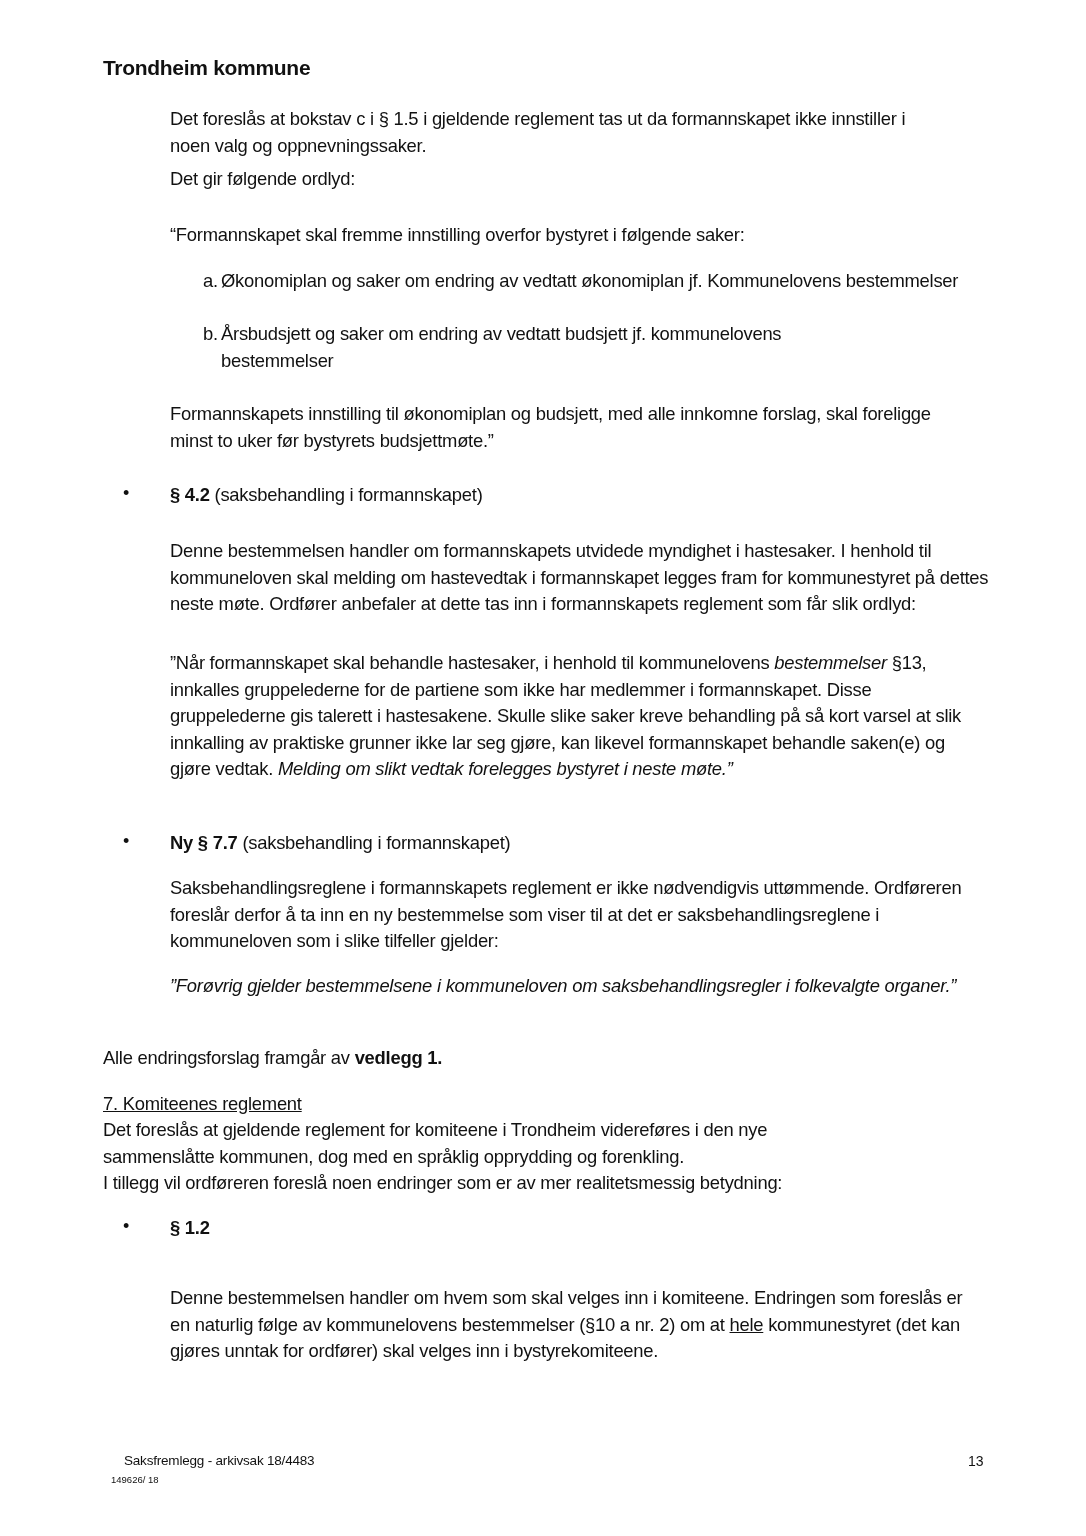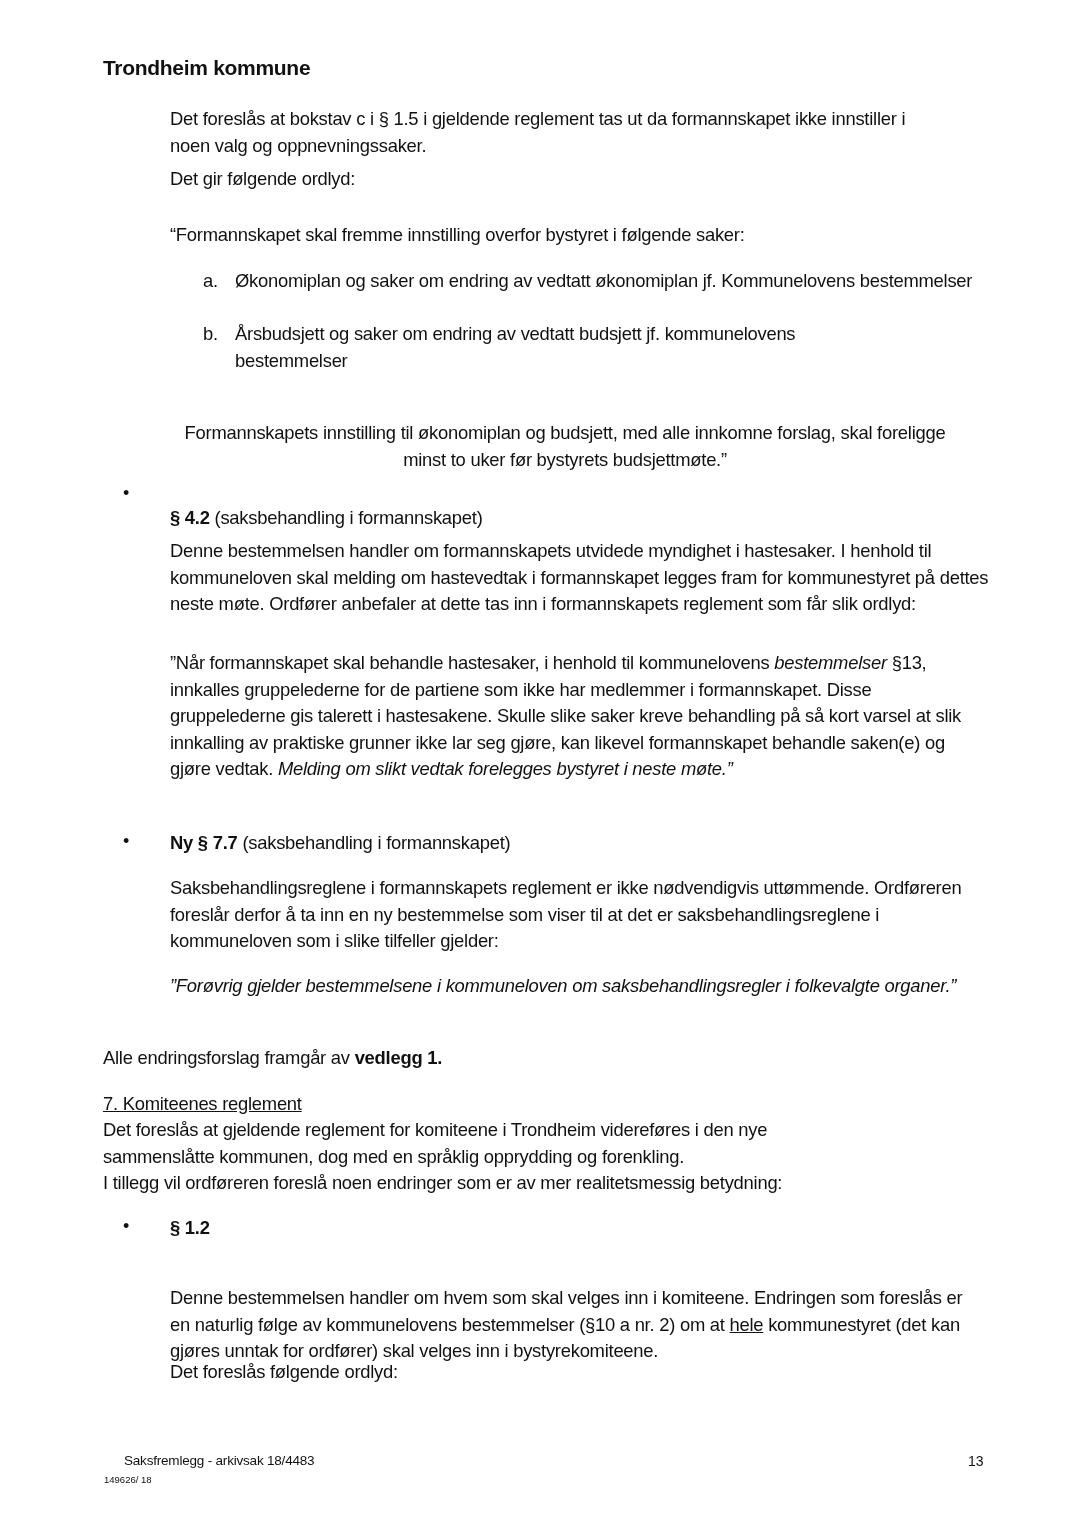--- a/index.html
+++ b/index.html
@@ -10,51 +10,51 @@
   .page { position: absolute; left: 0; top: 0; width: 1086px; height: 1132px; }
   .header {
     position: absolute; left: 103px; top: 56px;
     font-size: 21px; font-weight: bold; letter-spacing: -0.3px;
   }
   .txt { font-size: 18.4px; line-height: 26.5px; letter-spacing: -0.25px; }
   .abs { position: absolute; }
   .ind1 { left: 170px; width: 820px; }
   .ind0 { left: 103px; width: 880px; }
   .list-label { position: absolute; left: 203px; }
-  .list-body { position: absolute; left: 235px; width: 750px; }
+  .list-body { position: absolute; left: 221px; width: 750px; }
   .bullet { position: absolute; left: 123px; font-size: 18px; }
   b { font-weight: bold; }
   i { font-style: italic; }
   u { text-decoration: underline; }
   .footer-left { position: absolute; left: 103px; top: 1453px; font-size: 13.5px; letter-spacing: -0.2px; margin-left: 21px; }
-  .footer-sub { position: absolute; left: 104px; top: 1474px; font-size: 9.5px; }
+  .footer-sub { position: absolute; left: 111px; top: 1474px; font-size: 9.5px; }
   .footer-right { position: absolute; left: 968px; top: 1453px; font-size: 14px; }
 </style>
 </head>
 <body>
 
 <div class="page">
 
   <div class="header">Trondheim kommune</div>
 
   <div class="abs ind1 txt" style="top:106px; width:760px;">Det foreslås at bokstav c i § 1.5 i gjeldende reglement tas ut da formannskapet ikke innstiller i noen valg og oppnevningssaker.</div>
   <div class="abs ind1 txt" style="top:222px;">“Formannskapet skal fremme innstilling overfor bystyret i følgende saker:</div>
   <div class="abs ind1 txt" style="top:166px;">Det gir følgende ordlyd:</div>
 
   <div class="txt">
     <span class="list-label" style="top:268px;">a.</span>
     <div class="list-body" style="top:268px; width:740px;">Økonomiplan og saker om endring av vedtatt økonomiplan jf. Kommunelovens bestemmelser</div>
     <span class="list-label" style="top:321px;">b.</span>
     <div class="list-body" style="top:321px; width:650px;">Årsbudsjett og saker om endring av vedtatt budsjett jf. kommunelovens bestemmelser</div>
   </div>
 
-  <div class="abs ind1 txt" style="top:420px; width:790px;text-align:center;">Formannskapets innstilling til økonomiplan og budsjett, med alle innkomne forslag, skal foreligge minst to uker før bystyrets budsjettmøte.”</div>
+  <div class="abs ind1 txt" style="top:401px; width:790px;">Formannskapets innstilling til økonomiplan og budsjett, med alle innkomne forslag, skal foreligge minst to uker før bystyrets budsjettmøte.”</div>
 
   <span class="bullet" style="top:483px;">•</span>
-  <div class="abs ind1 txt" style="top:482px;margin-top:23px;">
+  <div class="abs ind1 txt" style="top:482px;">
     <b>§ 4.2</b><span> (saksbehandling i formannskapet)</span>
   </div>
   <div class="abs ind1 txt" style="top:538px;">Denne bestemmelsen handler om formannskapets utvidede myndighet i hastesaker. I henhold til kommuneloven skal melding om hastevedtak i formannskapet legges fram for kommunestyret på dettes neste møte. Ordfører anbefaler at dette tas inn i formannskapets reglement som får slik ordlyd:</div>
   <div class="abs ind1 txt" style="top:650px;">
     <span>”Når formannskapet skal behandle hastesaker, i henhold til kommunelovens </span><i>bestemmelser</i><span> §13, innkalles gruppelederne for de partiene som ikke har medlemmer i formannskapet. Disse gruppelederne gis talerett i hastesakene. Skulle slike saker kreve behandling på så kort varsel at slik innkalling av praktiske grunner ikke lar seg gjøre, kan likevel formannskapet behandle saken(e) og gjøre vedtak. </span><i>Melding om slikt vedtak forelegges bystyret i neste møte.”</i>
   </div>
 
   <span class="bullet" style="top:831px;">•</span>
   <div class="abs ind1 txt" style="top:830px;">
     <b>Ny § 7.7</b><span> (saksbehandling i formannskapet)</span>
@@ -74,19 +74,18 @@
   <div class="abs ind0 txt" style="top:1117px; width:770px;">Det foreslås at gjeldende reglement for komiteene i Trondheim videreføres i den nye sammenslåtte kommunen, dog med en språklig opprydding og forenkling.</div>
   <div class="abs ind0 txt" style="top:1170px;">I tillegg vil ordføreren foreslå noen endringer som er av mer realitetsmessig betydning:</div>
 
   <span class="bullet" style="top:1216px;">•</span>
   <div class="abs ind1 txt" style="top:1215px;">
     <b>§ 1.2</b>
   </div>
   <div class="abs ind1 txt" style="top:1261px; width:810px;margin-top:24px;">
     <span>Denne bestemmelsen handler om hvem som skal velges inn i komiteene. Endringen som foreslås er en naturlig følge av kommunelovens bestemmelser (§10 a nr. 2) om at </span><u>hele</u><span> kommunestyret (det kan gjøres unntak for ordfører) skal velges inn i bystyrekomiteene.</span>
   </div>
-  <div class="abs ind1 txt" style="top:1359px;">Det foreslås følgende ordlyd:</div>
 
   <div class="footer-left">Saksfremlegg - arkivsak 18/4483</div>
   <div class="footer-sub">149626/ 18</div>
   <div class="footer-right">13</div>
 
 </div>
 
 </body></html>

